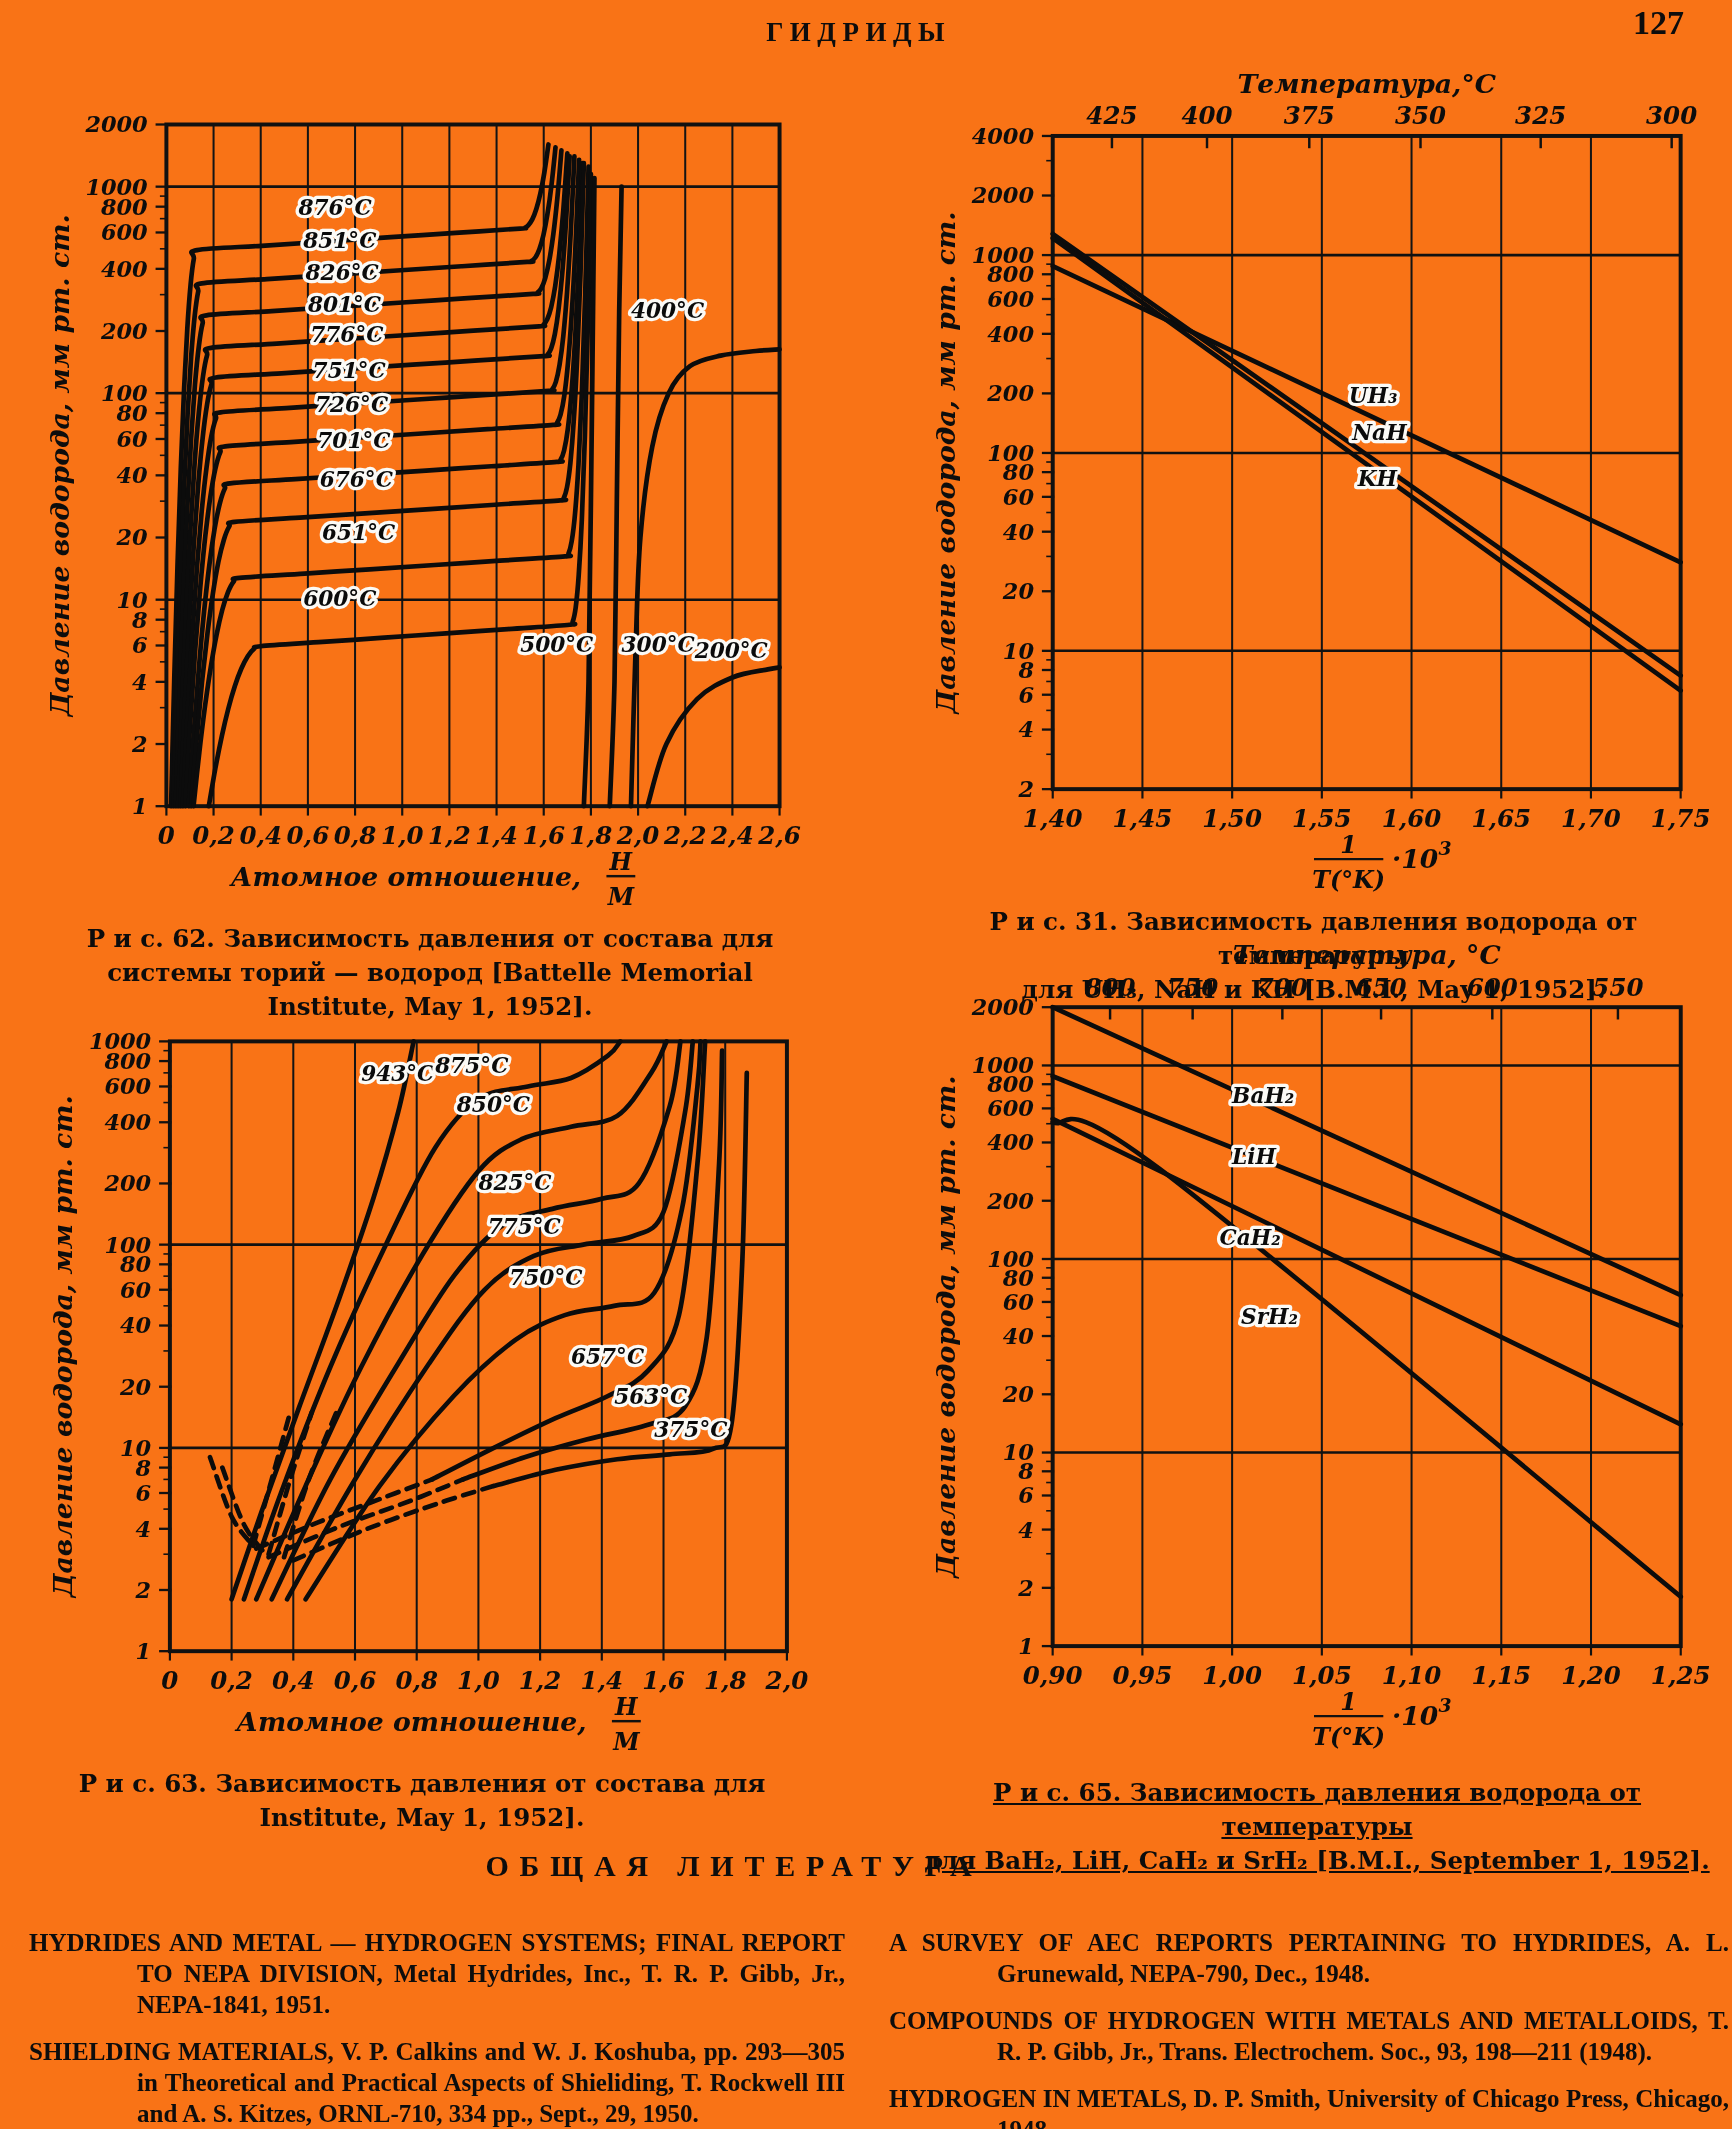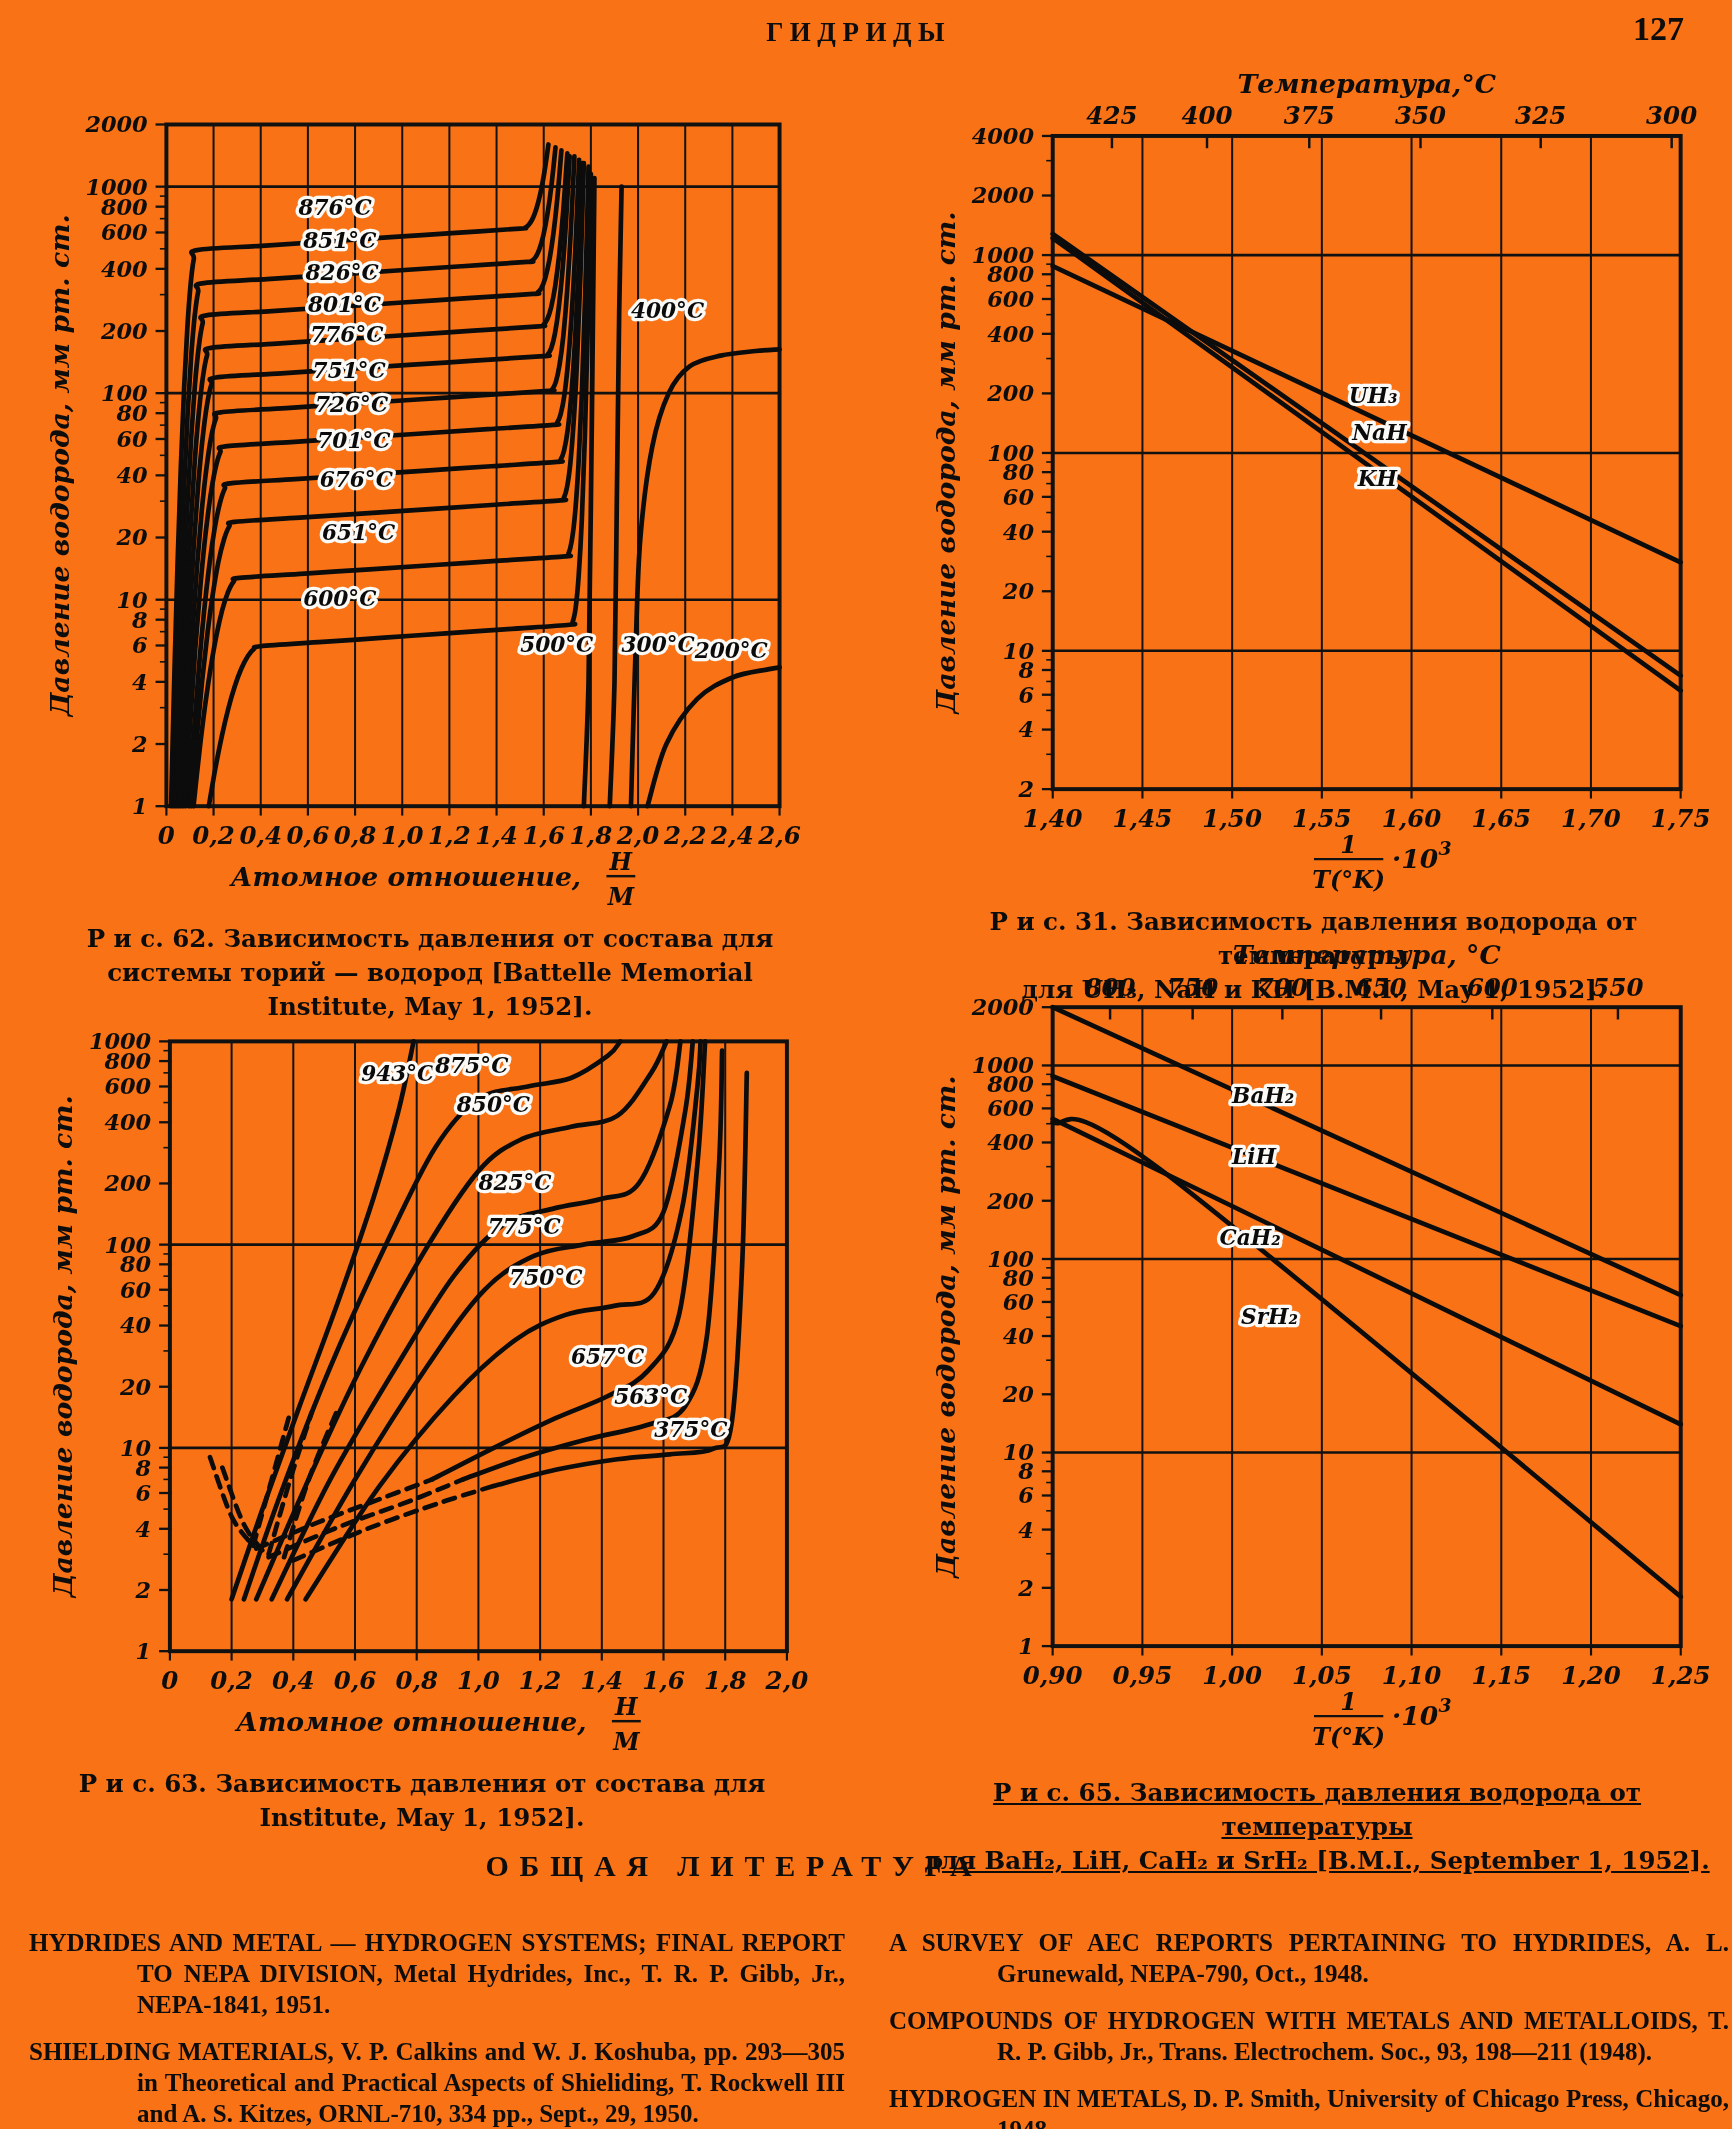--- a/index.html
+++ b/index.html
@@ -19,21 +19,21 @@
                paint-order:stroke;stroke:#fbfaf6;stroke-width:9px;stroke-linejoin:round;}
   .axis-title{font:italic 700 37px "DejaVu Serif",serif;fill:#0d0d0d;}
   .frac{font:italic 700 33px "DejaVu Serif",serif;fill:#0d0d0d;}
 </style>
 </head>
 <body>
 
 <div class="page">
 
   <div class="abs runhead" style="top:17.3px;left:50%;transform:translateX(-54%);">ГИДРИДЫ</div>
-  <div class="abs pagenum" style="top:10px;left:1633px;">127</div>
+  <div class="abs pagenum" style="top:4px;left:1633px;">127</div>
 
   <svg style="left:40px;top:74px;" width="783" height="844" viewBox="0 0 1085 1170">
       <g>
         <line x1="240.3846153846154" y1="70" x2="240.3846153846154" y2="1015" stroke="#141414" stroke-width="2.8"></line>
         <line x1="305.7692307692308" y1="70" x2="305.7692307692308" y2="1015" stroke="#141414" stroke-width="2.8"></line>
         <line x1="371.15384615384613" y1="70" x2="371.15384615384613" y2="1015" stroke="#141414" stroke-width="2.8"></line>
         <line x1="436.53846153846155" y1="70" x2="436.53846153846155" y2="1015" stroke="#141414" stroke-width="2.8"></line>
         <line x1="501.9230769230769" y1="70" x2="501.9230769230769" y2="1015" stroke="#141414" stroke-width="2.8"></line>
         <line x1="567.3076923076923" y1="70" x2="567.3076923076923" y2="1015" stroke="#141414" stroke-width="2.8"></line>
         <line x1="632.6923076923076" y1="70" x2="632.6923076923076" y2="1015" stroke="#141414" stroke-width="2.8"></line>
@@ -554,19 +554,19 @@
     <div>для BaH₂, LiH, CaH₂ и SrH₂ [B.M.I., September 1, 1952].</div>
   </div>
 
   <div class="abs lit-head" style="top:1849px;left:0;width:1468px;">ОБЩАЯ ЛИТЕРАТУРА</div>
 
   <div class="abs" style="top:1911px;left:29px;width:816px;">
     <p class="lit-entry">HYDRIDES AND METAL — HYDROGEN SYSTEMS; FINAL REPORT TO NEPA DIVISION, Metal Hydrides, Inc., T. R. P. Gibb, Jr., NEPA-1841, 1951.</p>
     <p class="lit-entry">SHIELDING MATERIALS, V. P. Calkins and W. J. Koshuba, pp. 293—305 in Theoretical and Practical Aspects of Shieliding, T. Rockwell III and A. S. Kitzes, ORNL-710, 334 pp., Sept., 29, 1950.</p>
   </div>
   <div class="abs" style="top:1911px;left:889px;width:840px;">
-    <p class="lit-entry">A SURVEY OF AEC REPORTS PERTAINING TO HYDRIDES, A. L. Grunewald, NEPA-790, Oct., 1948.</p>
+    <p class="lit-entry">A SURVEY OF AEC REPORTS PERTAINING TO HYDRIDES, A. L. Grunewald, NEPA-790, Dec., 1948.</p>
     <p class="lit-entry">COMPOUNDS OF HYDROGEN WITH METALS AND METALLOIDS, T. R. P. Gibb, Jr., Trans. Electrochem. Soc., 93, 198—211 (1948).</p>
     <p class="lit-entry">HYDROGEN IN METALS, D. P. Smith, University of Chicago Press, Chicago, 1948.</p>
   </div>
 
 </div>
 
 
 </body></html>

